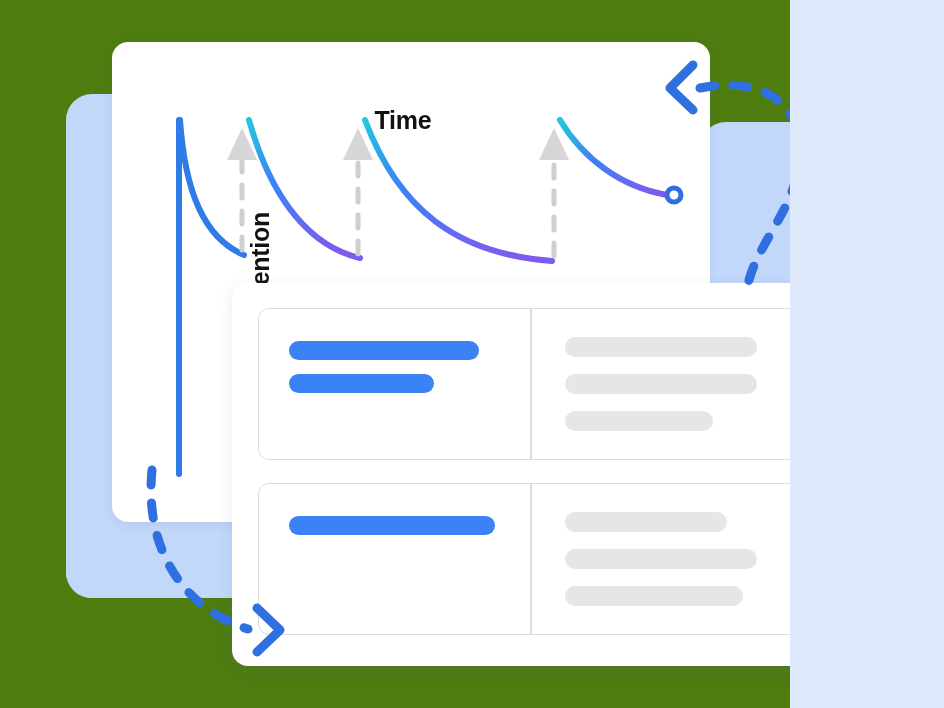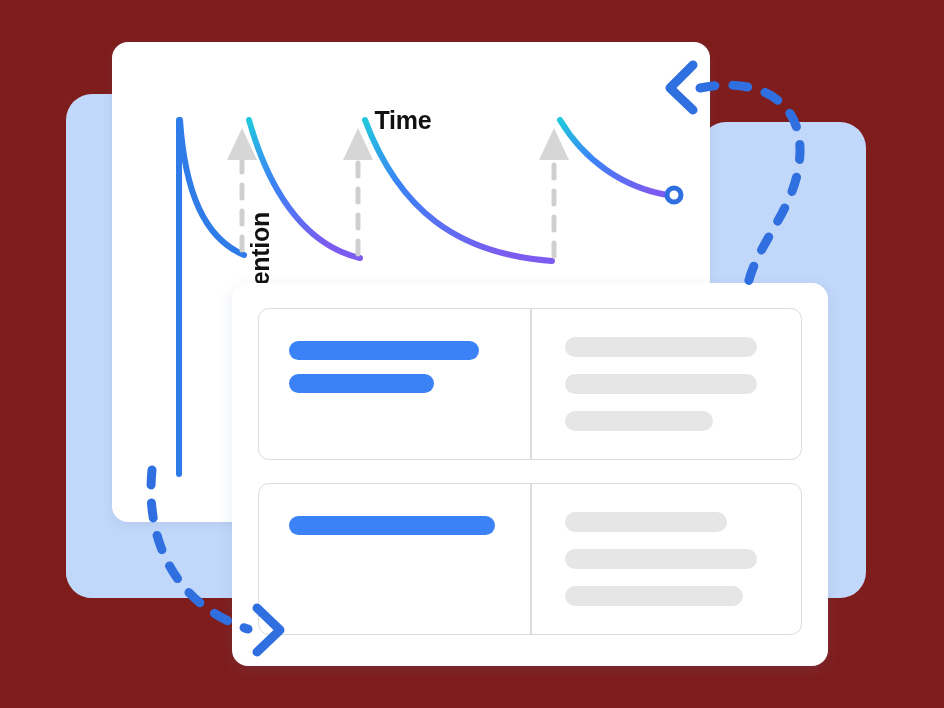--- a/index.html
+++ b/index.html
@@ -12,23 +12,23 @@
 
   body {
     font-family: "Liberation Sans", sans-serif;
     background: #dee9fb;
     position: relative;
   }
 
   #stage {
     position: absolute;
     inset: 0;
-    width: 944px;
+    width: 790px;
     height: 708px;
-    background: #7f1d1d;
+    background: #4d7c0f;
     overflow: hidden;
   }
 
   
   .bg-slab {
     position: absolute;
     background: #c2d8fa;
     border-radius: 26px;
   }
   .bg-slab-left {

